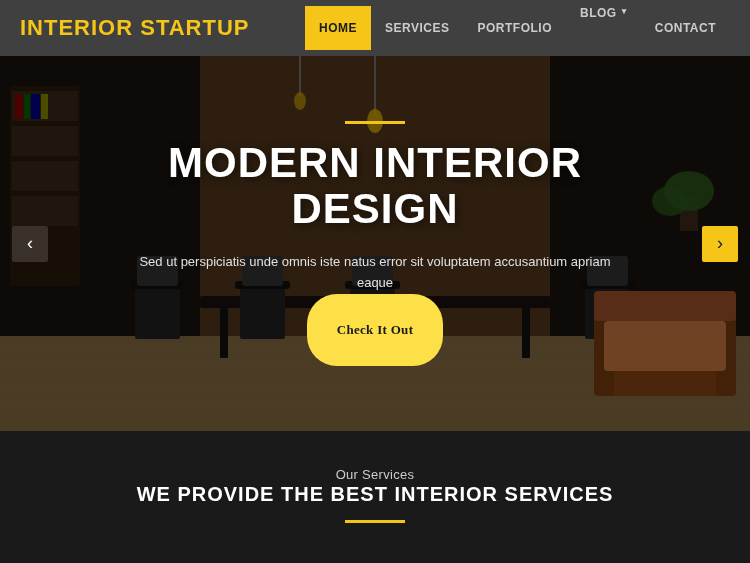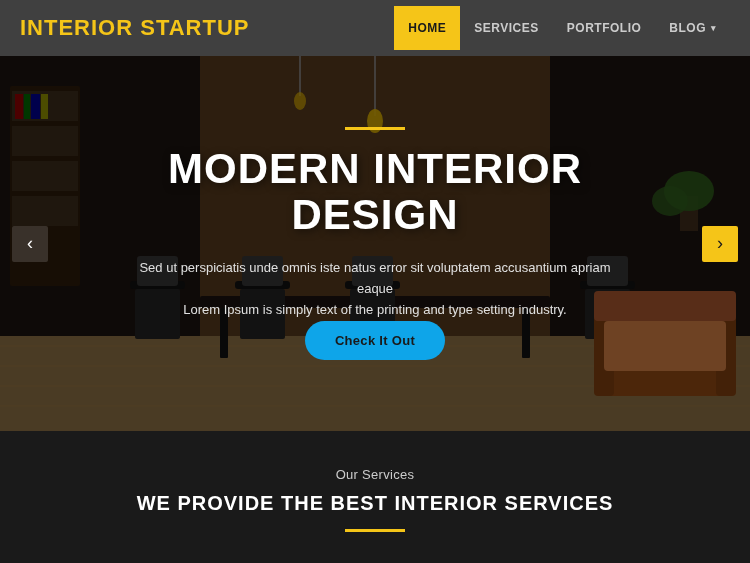--- a/index.html
+++ b/index.html
@@ -43,21 +43,21 @@
       letter-spacing: 0.5px;
       text-transform: uppercase;
       transition: color 0.2s;
     }
     .nav-links a.active {
       background: #f5c518;
       color: #1a1a1a;
     }
     .nav-links .blog-item {
       display: flex;
-      align-items: center;
+      align-items: flex-start;
       gap: 3px;
     }
     .dropdown-arrow {
       font-size: 9px;
       margin-left: 2px;
     }
 
     
     .hero {
       position: relative;
@@ -97,30 +97,31 @@
       margin-bottom: 20px;
       text-shadow: 2px 2px 8px rgba(0,0,0,0.5);
     }
     .hero-subtitle {
       font-size: 13px;
       color: #e0e0e0;
       line-height: 1.6;
     }
     .hero-btn {
       display: inline-block;
-      background: #0ea5e9;
+      background: #fde047;
       color: #1a1a1a;
       font-size: 13px;
       font-weight: 700;
-      padding: 12px 30px;
+      padding: 28px 30px;
       border-radius: 30px;
       text-transform: capitalize;
       cursor: pointer;
       border: none;
       letter-spacing: 0.3px;
+      font-family: Liberation Serif, serif;
     }
 
     
     .hero-arrow {
       position: absolute;
       top: 50%;
       transform: translateY(-50%);
       z-index: 5;
       background: rgba(255,255,255,0.15);
       border: none;
@@ -139,21 +140,21 @@
 
     
     .services-section {
       background: #1a1a1a;
       padding: 36px 20px 24px;
       text-align: center;
     }
     .services-label {
       color: #ccc;
       font-size: 13px;
-      margin-bottom: 9px;
+      margin-bottom: 0;
       letter-spacing: 0.3px;
     }
     .services-title {
       color: #fff;
       font-size: 20px;
       font-weight: 700;
       text-transform: uppercase;
       letter-spacing: 1px;
       line-height: 1.2;
       margin-bottom: 14px;
@@ -176,20 +177,21 @@
 
 <nav class="navbar">
   <div class="logo">
     <span>INTERIOR </span><span style="color:#f5c518;">STARTUP</span>
   </div>
   <div class="nav-links">
     <a class="active" href="#">HOME</a>
     <a href="#">SERVICES</a>
     <a href="#">PORTFOLIO</a>
     <a href="#" class="blog-item">BLOG <span class="dropdown-arrow">▾</span></a>
+    <a href="#">CONTACT</a>
   </div>
 </nav>
 
 <section class="hero">
 
   <div class="hero-room">
     <svg viewBox="0 0 750 375" xmlns="http://www.w3.org/2000/svg" preserveAspectRatio="xMidYMid slice">
 
       <rect width="750" height="375" fill="#2a1f14"></rect>
 
@@ -259,21 +261,20 @@
 
   <button class="hero-arrow left">
     <span>‹</span>
   </button>
 
   <div class="hero-content">
     <div class="hero-line"></div>
     <h1 class="hero-title">MODERN INTERIOR DESIGN</h1>
     <p class="hero-subtitle">
       <span>Sed ut perspiciatis unde omnis iste natus error sit voluptatem accusantium apriam eaque</span><br>
-      <span>Lorem Ipsum is simply text of the printing and type setting industry.</span>
     </p>
     <button class="hero-btn">Check it out</button>
   </div>
 
   <button class="hero-arrow right">
     <span>›</span>
   </button>
 </section>
 
 <section class="services-section">

